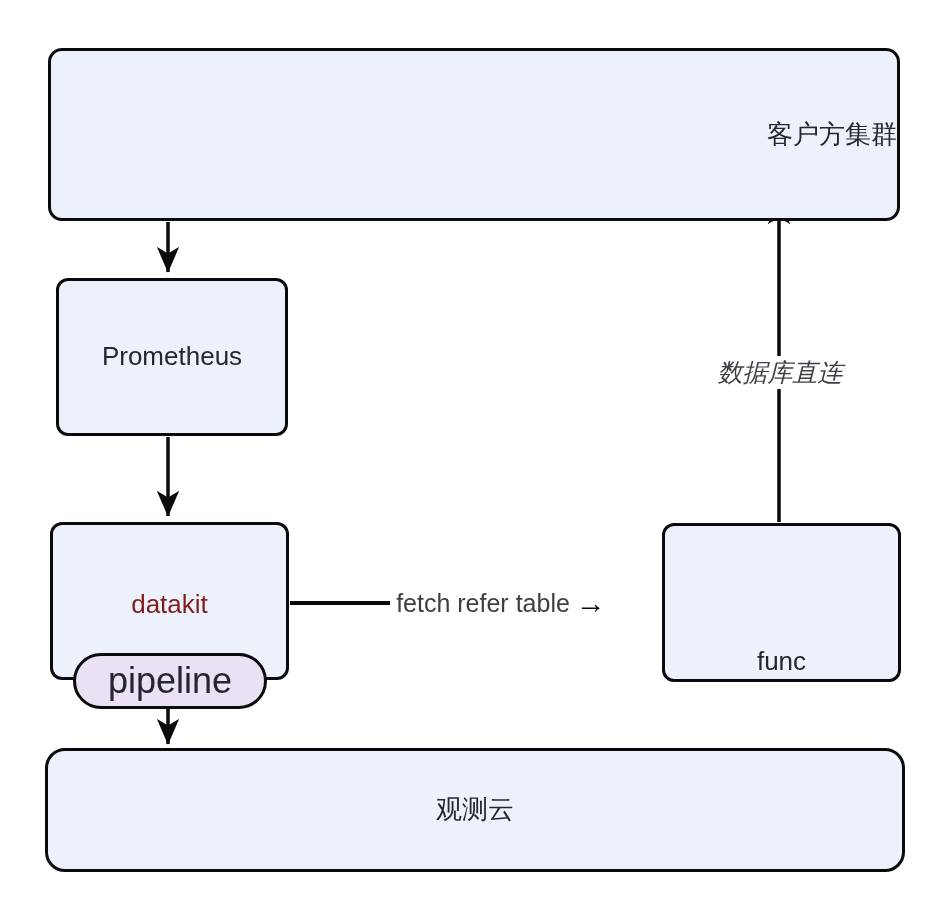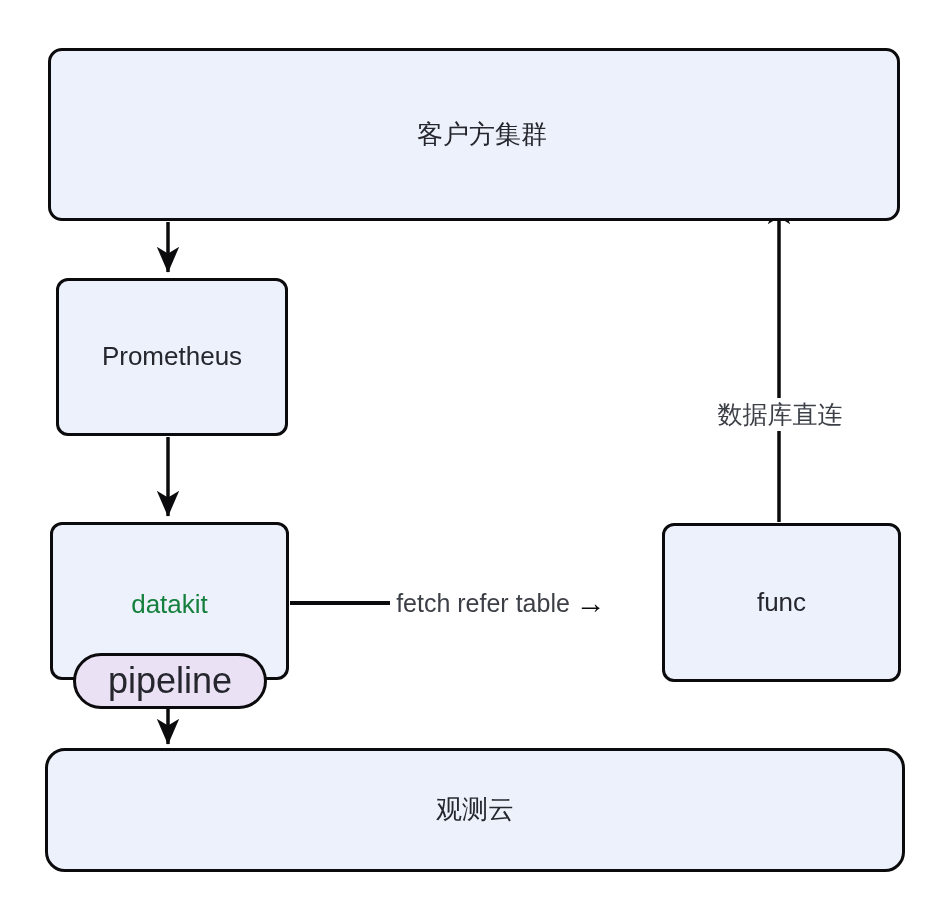--- a/index.html
+++ b/index.html
@@ -45,20 +45,21 @@
     width: 852px;
     height: 173px;
     border-radius: 14px;
   }
   #node-customer-cluster > .node-label {
     position: absolute;
     left: 16px;
     right: 0;
     top: 50%;
     transform: translateY(-50%);
+    text-align: right;
   }
 
   
   #node-cluster-db {
     left: 682px;
     top: 70px;
     width: 197px;
     height: 133px;
     border-radius: 11px;
     font-size: 25px;
@@ -76,41 +77,42 @@
     left: 50px;
     top: 522px;
     width: 239px;
     height: 158px;
     align-items: flex-start;
     justify-content: center;
   }
   #node-datakit .datakit-title {
     margin-top: 62px;
     font-size: 26px;
-    color: #15803d;
+    color: #7f1d1d;
   }
 
   #node-pipeline {
     left: 73px;
     top: 619px;
     width: 194px;
     height: 56px;
     background: #EBE1F5;
     border: 3px solid #0b0b0d;
     border-radius: 30px;
     font-size: 36px;
     z-index: 4;
     margin-top: 34px;
   }
 
   #node-func {
     left: 662px;
     top: 523px;
     width: 239px;
     height: 159px;
+    align-items: flex-end;
   }
 
   #node-guanceyun {
     left: 45px;
     top: 748px;
     width: 860px;
     height: 124px;
     border-radius: 20px;
   }
 
@@ -124,22 +126,23 @@
     background: #ffffff;
     padding: 0 4px;
   }
   #label-remote-write {
     left: 168px;
     top: 457px;
     transform: translateX(-50%);
   }
   #label-db-direct {
     left: 780px;
-    top: 398px;
+    top: 356px;
     transform: translateX(-50%);
+    font-style: italic;
   }
   #label-fetch-refer {
     left: 501px;
     top: 588px;
     transform: translateX(-50%);
     display: flex;
     align-items: center;
     gap: 6px;
   }
   #label-fetch-refer .inline-arrow {

